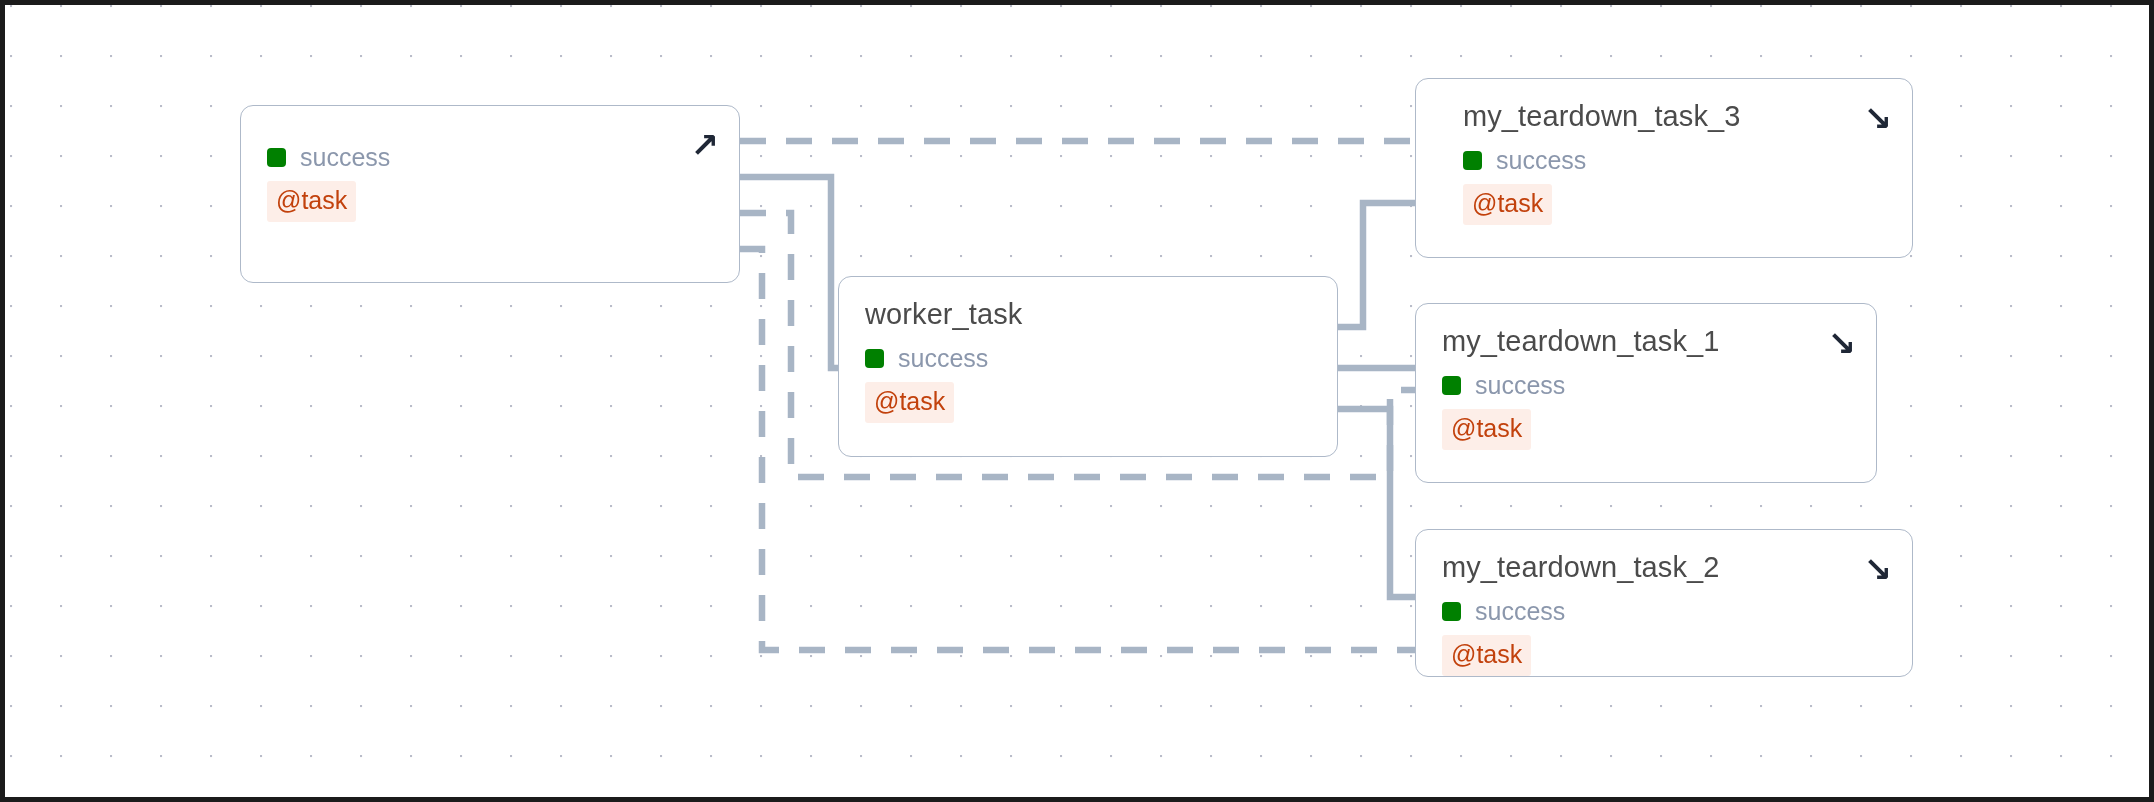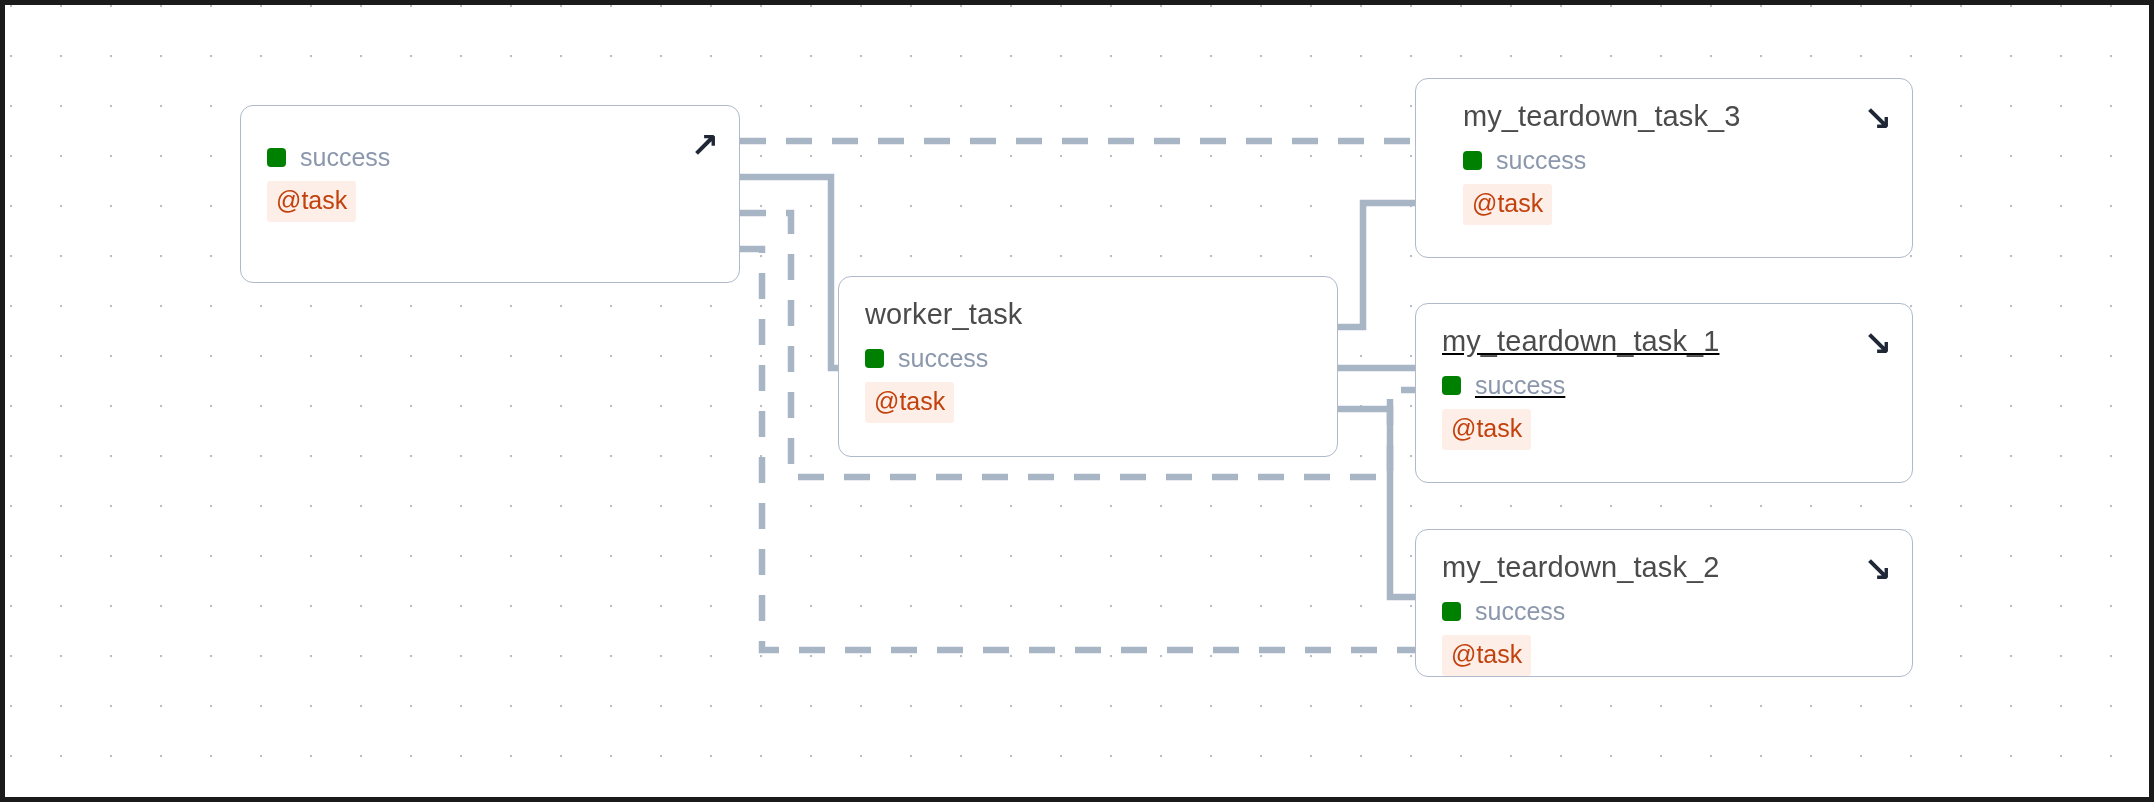--- a/index.html
+++ b/index.html
@@ -125,21 +125,21 @@
     <div class="node-status">
       <span class="status-dot"></span>
       <span class="status-label">success</span>
     </div>
     <div class="node-badge-row">
       <span class="node-badge">@task</span>
     </div>
     <span class="corner-arrow down">↘</span>
   </div>
 
-  <div class="node" style="left:1410px; top:298px; width:498px; height:180px;text-decoration:underline;">
+  <div class="node" style="left:1410px; top:298px; width:462px; height:180px;">
     <div class="node-title">my_teardown_task_1</div>
     <div class="node-status">
       <span class="status-dot"></span>
       <span class="status-label">success</span>
     </div>
     <div class="node-badge-row">
       <span class="node-badge">@task</span>
     </div>
     <span class="corner-arrow down">↘</span>
   </div>

